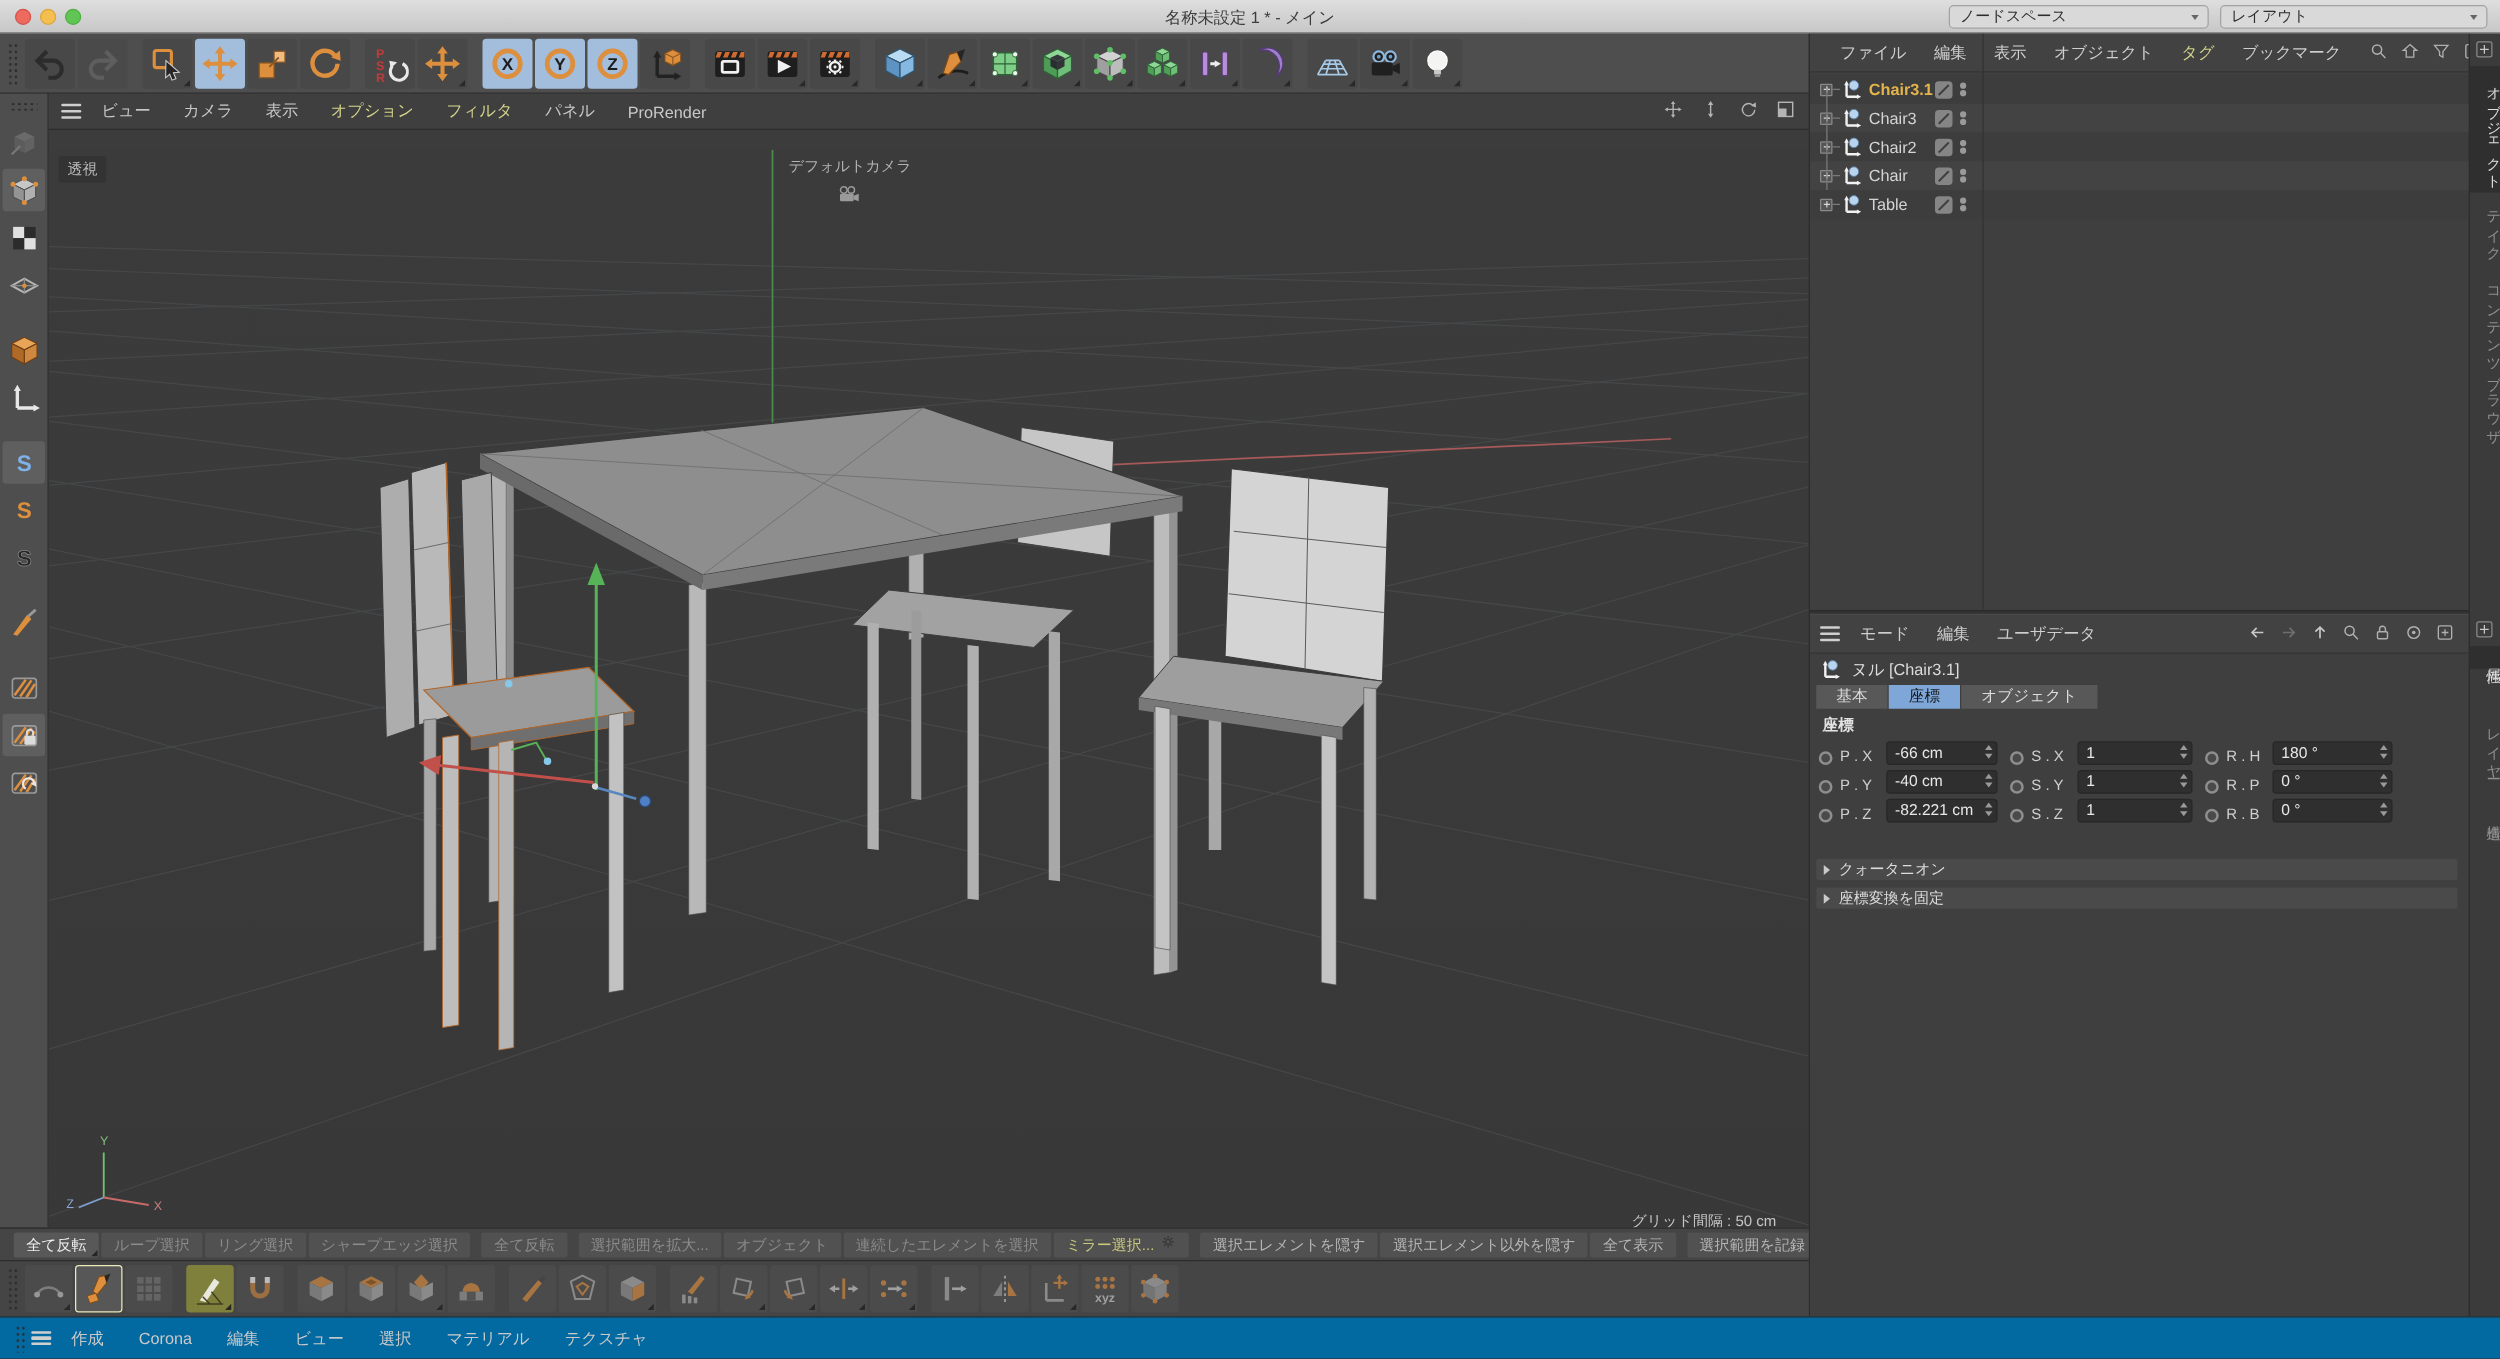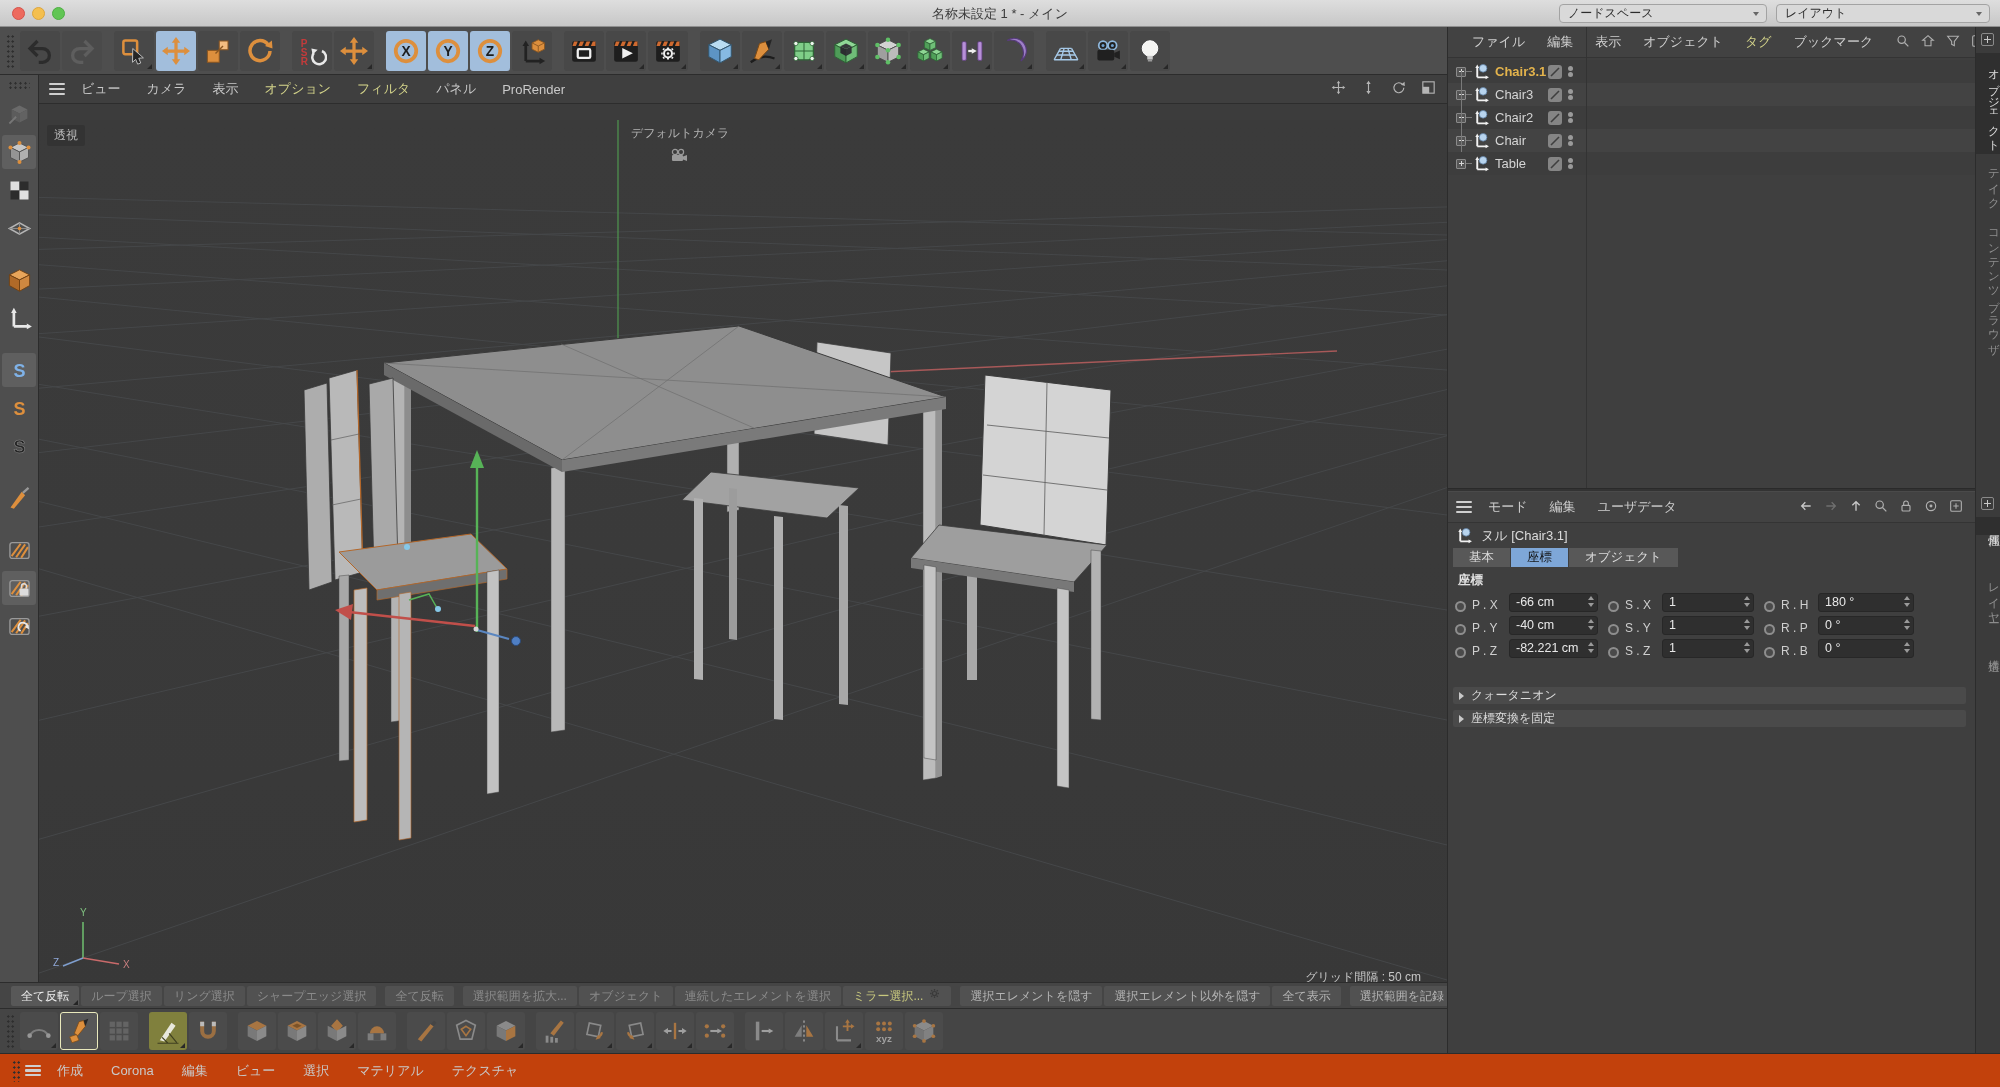--- a/index.html
+++ b/index.html
@@ -155,21 +155,21 @@
   .toolrow { position:absolute; left:0; top:1008px; width:1447px; height:45px; background:#454545;
     border-top:1px solid #2c2c2c; display:flex; align-items:center; padding-left:2px; }
   .mbtn { width:38px; height:38px; border-radius:3px; background:#4b4b4b; margin:0 1px; display:flex;
     align-items:center; justify-content:center; position:relative; flex:none; }
   .mbtn svg { width:28px; height:28px; opacity:.8; }
   .mbtn.selected { border:1.5px solid #e9e9bc; background:#575757; }
   .mbtn.selected svg, .mbtn.activegreen svg { opacity:1; }
   .mbtn.activegreen { background:#80803d; }
   .mgap { width:9px; flex:none; }
 
-  .botmenu { position:absolute; left:0; top:1053px; width:2000px; height:34px; background:#c2410c;
+  .botmenu { position:absolute; left:0; top:1053px; width:2000px; height:34px; background:#0369a1;
     border-top:1px solid #2c2c2c; display:flex; align-items:center; padding-left:8px; font-size:13px; color:#c9c9c9; }
   .botmenu .grip { height:22px; }
   .botmenu .mi { margin-right:28px; white-space:nowrap; }
 </style>
 </head>
 <body>
 
 <div class="app">
 
   <div class="titlebar">

